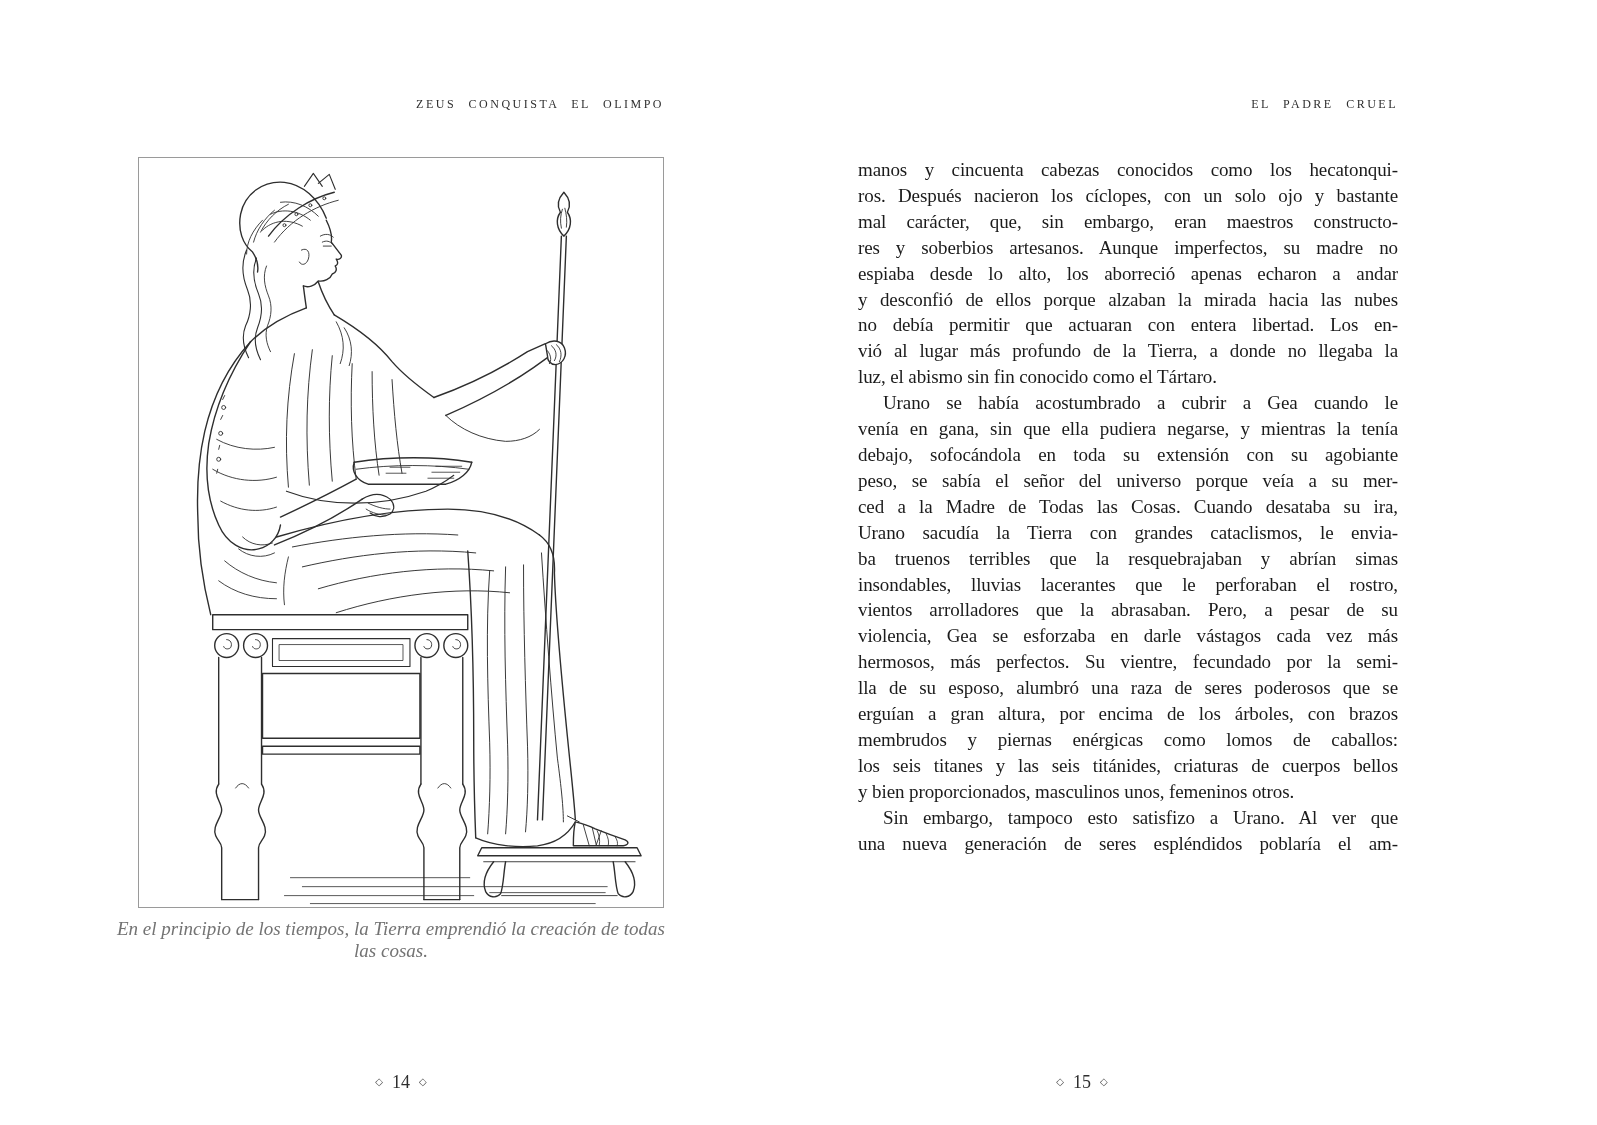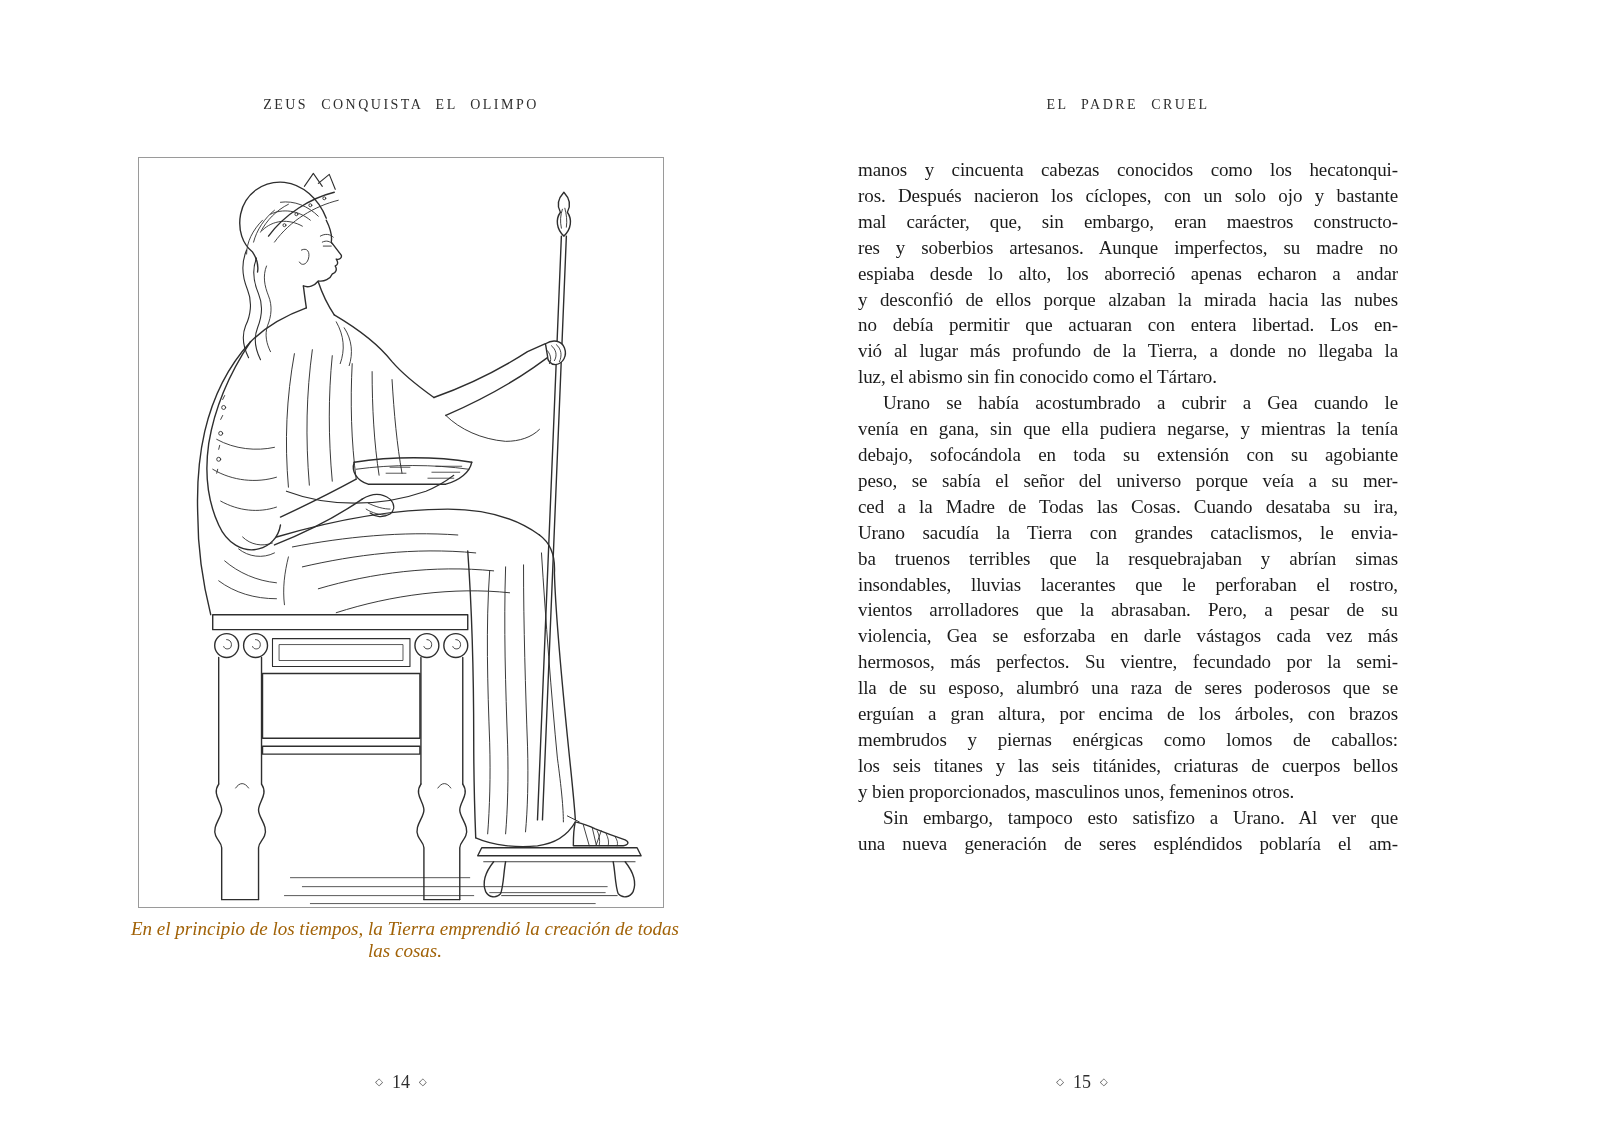--- a/index.html
+++ b/index.html
@@ -6,33 +6,33 @@
   .spread{
     position:relative;
     width:1597px;height:1125px;
     background:#ffffff;
     font-family:"Liberation Serif","DejaVu Serif",serif;
     color:#1e1e1e;
     overflow:hidden;
   }
   .running-head{
     position:absolute;top:97px;
-    font-size:14px;letter-spacing:2.5px;word-spacing:7px;
-    color:#2e2e2e;text-align:center;
+    font-size:12px;letter-spacing:2.5px;word-spacing:7px;
+    color:#2e2e2e;text-align:right;
   }
   .running-head.left{left:138px;width:526px;}
   .running-head.right{left:858px;width:540px;}
   .figure-frame{
     position:absolute;left:138px;top:157px;width:526px;height:751px;
     border:1px solid #9a9a9a;box-sizing:border-box;background:#fff;
   }
   .figure-frame svg{display:block;width:100%;height:100%;}
   .caption{
-    position:absolute;left:122px;top:918px;width:566px;
-    text-align:center;font-style:italic;font-size:19px;color:#a16207;
+    position:absolute;left:108px;top:918px;width:566px;
+    text-align:center;font-style:italic;font-size:19px;color:#737373;
   }
   .body-text{
     position:absolute;left:858px;top:157px;width:540px;
     font-size:19px;line-height:25.9px;letter-spacing:-0.1px;color:#1b1b1b;
   }
   .line{text-align:justify;text-align-last:justify;}
   .line.last{text-align-last:left;}
   .line.indent{text-indent:25px;}
   .pagenum{
     position:absolute;top:1072px;font-size:18px;color:#2e2e2e;text-align:center;

